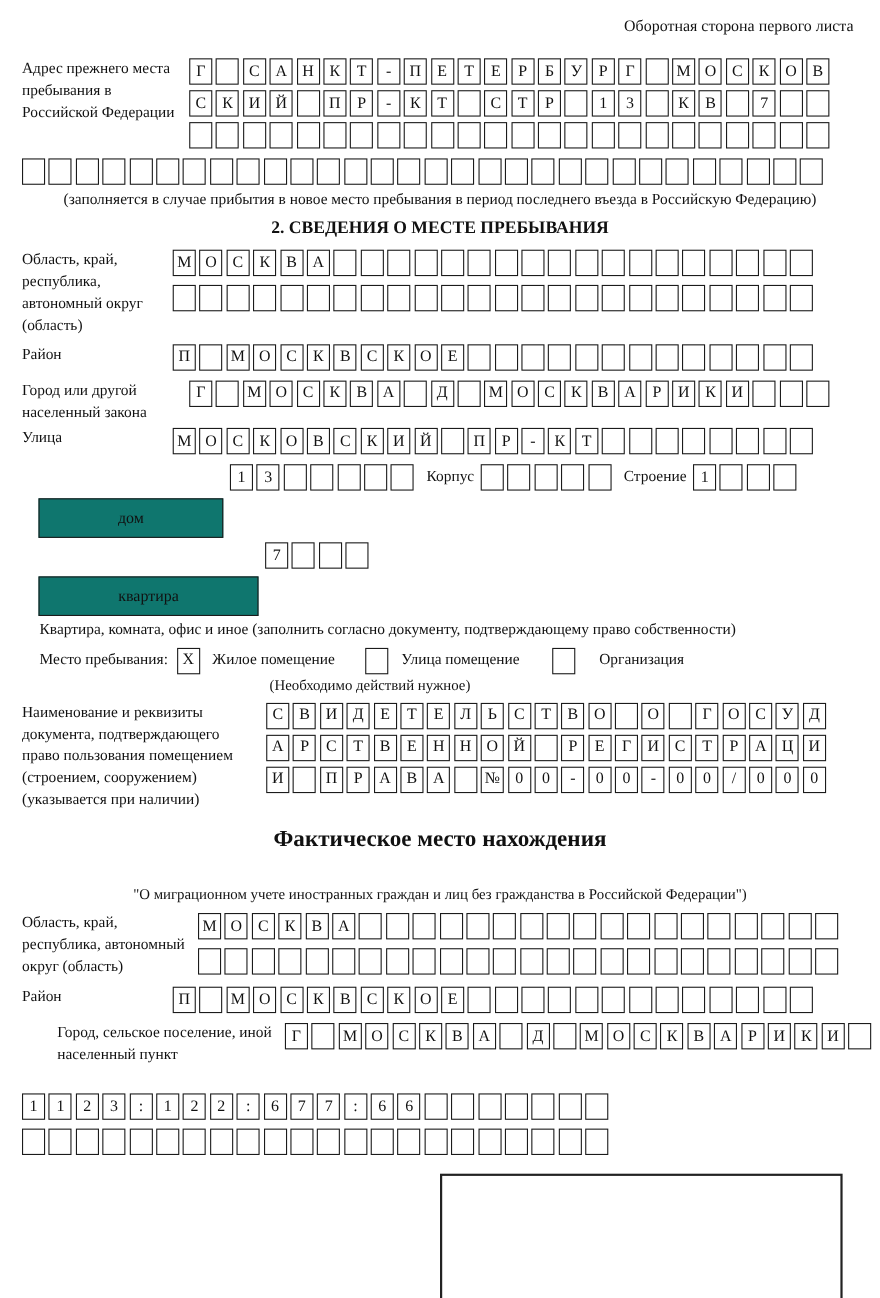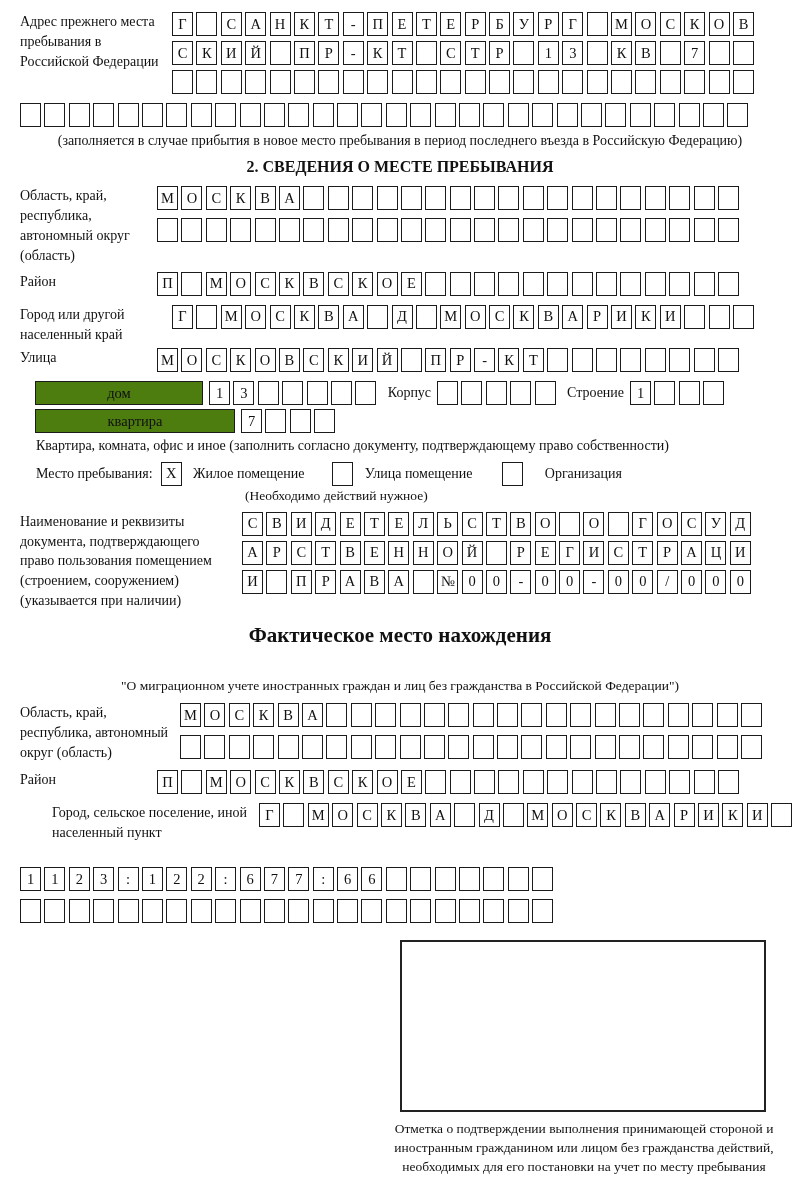--- a/index.html
+++ b/index.html
@@ -19,42 +19,43 @@
   .boxcol{flex:1 1 auto;}
   .boxrow{display:flex;margin-bottom:5px;height:24px;}
   .boxrow.gap8{margin-bottom:8px;}
   .cbox{
     box-sizing:border-box;flex:0 0 21px;width:21px;height:24px;
     border:1.6px solid #1b1b1b;margin-right:3.4px;background:#fff;
     display:flex;align-items:center;justify-content:center;
     font-size:14.5px;line-height:1;color:#111;
   }
   .wfield{
-    box-sizing:border-box;height:24px;border:1.6px solid #1b1b1b;
+    box-sizing:border-box;height:36px;border:1.6px solid #1b1b1b;
     display:flex;align-items:center;justify-content:center;
-    font-size:14.5px;background:#4d7c0f;
+    font-size:14.5px;background:#0f766e;margin-top:31px;
   }
   .cap{font-size:14px;line-height:1.3;margin:2px 0 6px 16px;}
   .center{text-align:center;margin-left:0;}
   .sec-title{font-weight:bold;text-align:center;font-size:16px;margin:8px 0 10px 0;}
   .sub-title{font-weight:bold;text-align:center;font-size:21px;margin:12px 0 8px 0;}
   .note-c{text-align:center;font-size:13.5px;line-height:1.45;margin:0 0 8px 0;}
   .inline-lbl{font-size:14px;line-height:24px;white-space:nowrap;}
   .mr6{margin-right:6px;} .ml8{margin-left:8px;} .mr8{margin-right:8px;}
   .mb4{margin-bottom:4px;} .mb6{margin-bottom:6px;}
   .stay-row{display:flex;align-items:center;margin:6px 0 2px 16px;}
   .stay-note{font-size:13.5px;margin:2px 0 8px 225px;}
   .stamp-box{width:362px;height:168px;border:2px solid #222;margin:12px 0 8px 380px;background:#fff;}
   .stamp-cap{width:404px;margin-left:362px;text-align:center;font-size:13.5px;line-height:1.4;}
 </style>
 </head>
 <body>
 
 <div class="page">
 
+  <div class="header-note">Оборотная сторона первого листа</div>
 
   <div class="flexrow mb4">
     <div class="label w152">Адрес прежнего места пребывания в Российской Федерации</div>
     <div class="boxcol">
       <div class="boxrow">
           <span class="cbox">Г</span>
           <span class="cbox"></span>
           <span class="cbox">С</span>
           <span class="cbox">А</span>
           <span class="cbox">Н</span>
@@ -250,21 +251,21 @@
         <span class="cbox"></span>
         <span class="cbox"></span>
         <span class="cbox"></span>
         <span class="cbox"></span>
         <span class="cbox"></span>
         <span class="cbox"></span>
       </div>
   </div>
 
   <div class="flexrow mb4">
-    <div class="label w152">Город или другой населенный край</div>
+    <div class="label w152">Город или другой населенный закона</div>
     <div class="boxrow">
         <span class="cbox">Г</span>
         <span class="cbox"></span>
         <span class="cbox">М</span>
         <span class="cbox">О</span>
         <span class="cbox">С</span>
         <span class="cbox">К</span>
         <span class="cbox">В</span>
         <span class="cbox">А</span>
         <span class="cbox"></span>

